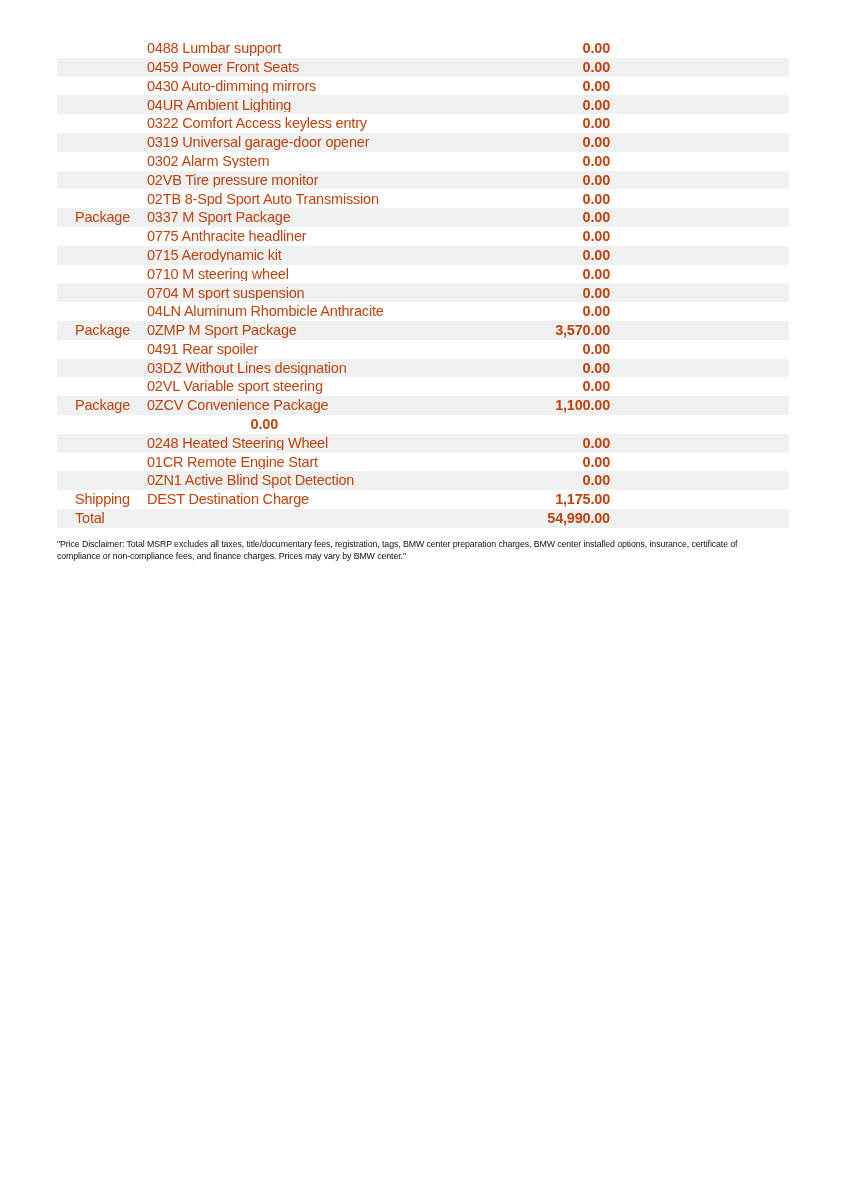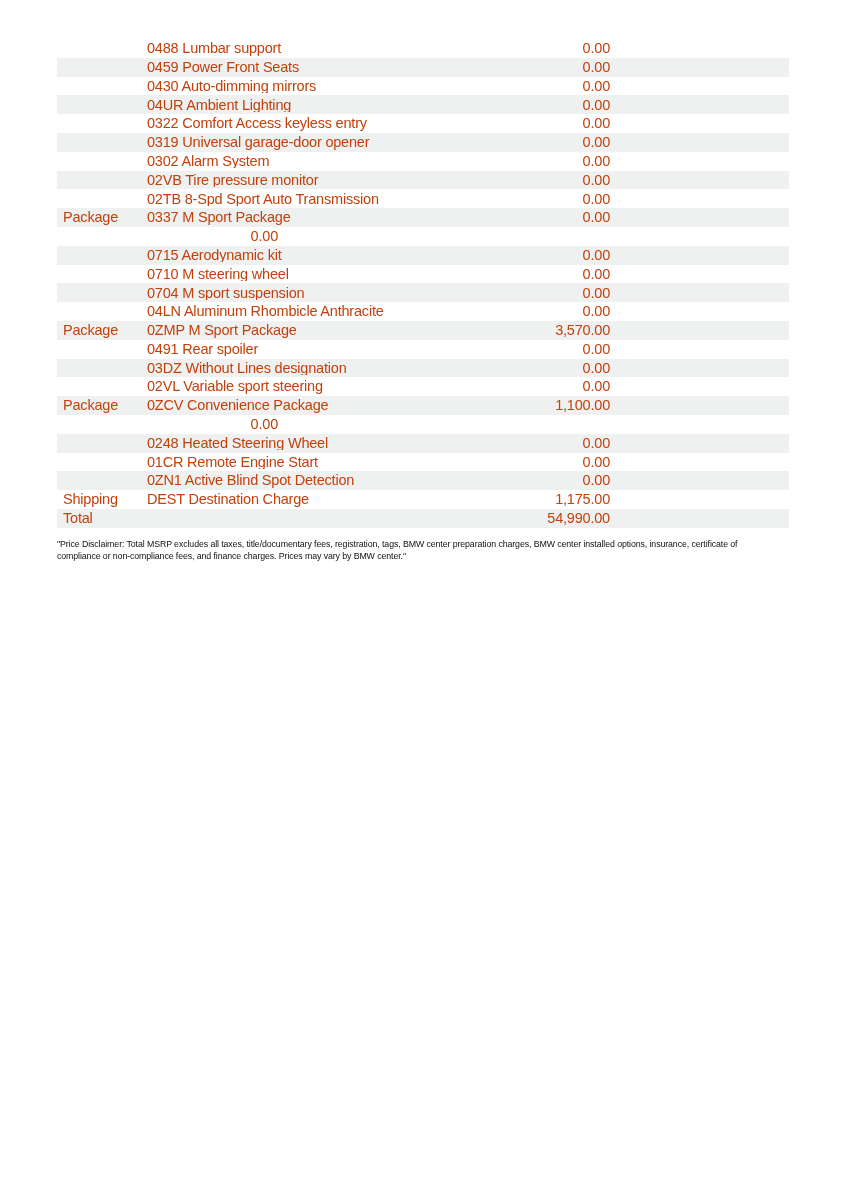--- a/index.html
+++ b/index.html
@@ -33,34 +33,35 @@
     font-size: 14.5px;
     letter-spacing: -0.2px;
     line-height: 1;
     color: #c2410c;
   }
   .trow:nth-child(even) {
     background: var(--stripe, #eff1f1);
   }
   .cell-group {
     width: 90px;
-    padding-left: 6px;
+    padding-left: 18px;
     box-sizing: border-box;
     white-space: nowrap;
     overflow: hidden;
   }
   .cell-item {
     width: 332px;
     white-space: nowrap;
     overflow: hidden;
   }
   .cell-price {
     width: 131px;
     text-align: right;
     white-space: nowrap;
+    font-weight: bold;
   }
   .cell-spacer {
     flex: 1;
   }
   .disclaimer {
     position: absolute;
     left: 57px;
     top: 539px;
     width: 724px;
     font-size: 8.8px;
@@ -129,20 +130,21 @@
         <span class="cell-spacer"></span>
       </div>
       <div class="trow">
         <span class="cell-group">Package</span>
         <span class="cell-item">0337 M Sport Package</span>
         <span class="cell-price">0.00</span>
         <span class="cell-spacer"></span>
       </div>
       <div class="trow">
         <span class="cell-group"></span>
+        <span class="cell-item">0775 Anthracite headliner</span>
         <span class="cell-price">0.00</span>
         <span class="cell-spacer"></span>
       </div>
       <div class="trow">
         <span class="cell-group"></span>
         <span class="cell-item">0715 Aerodynamic kit</span>
         <span class="cell-price">0.00</span>
         <span class="cell-spacer"></span>
       </div>
       <div class="trow">

